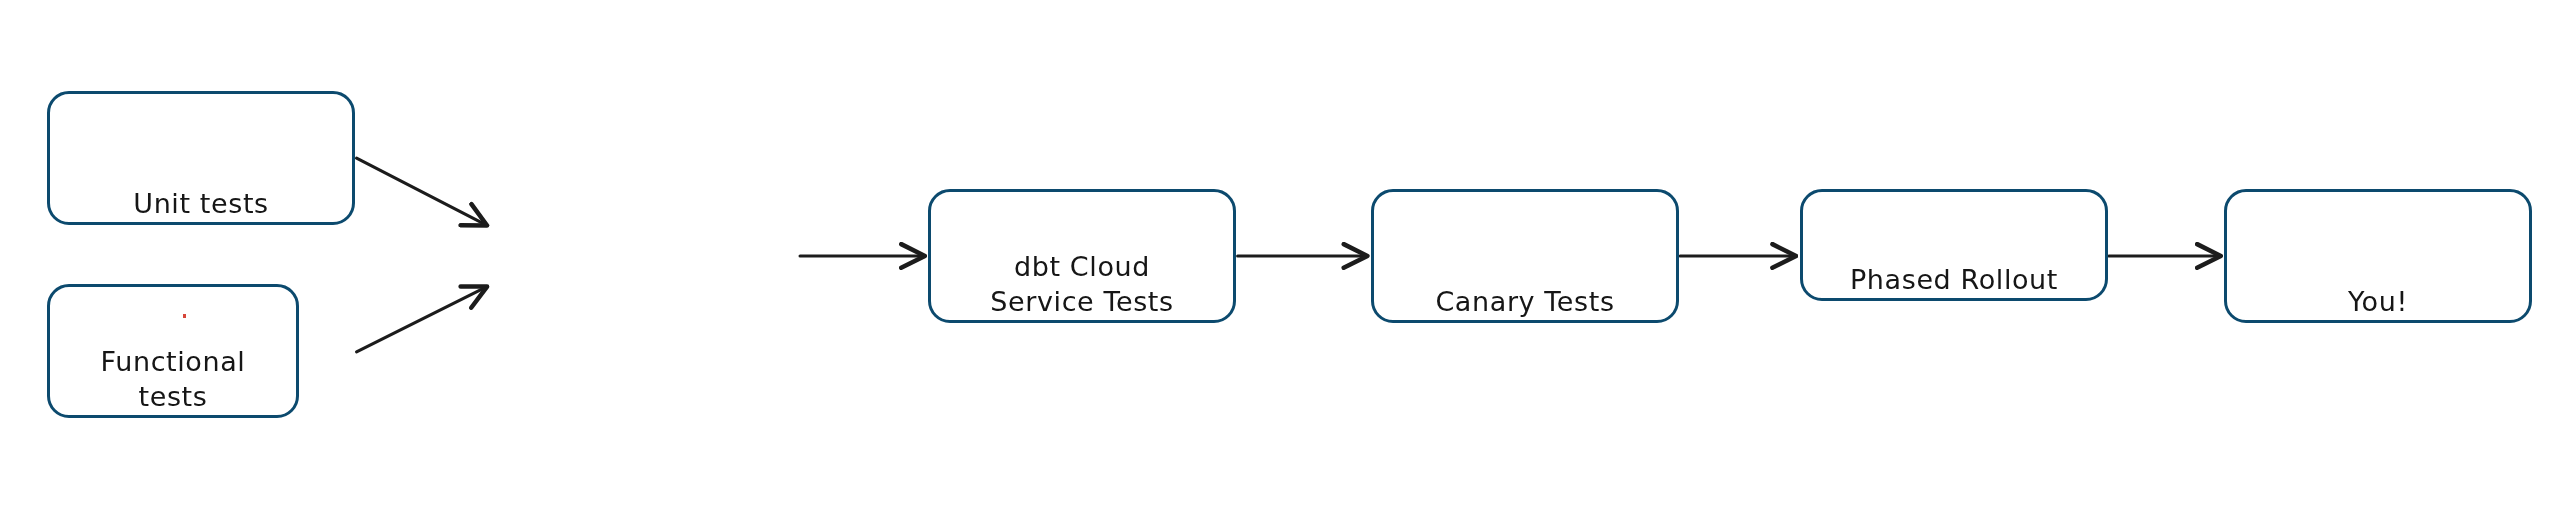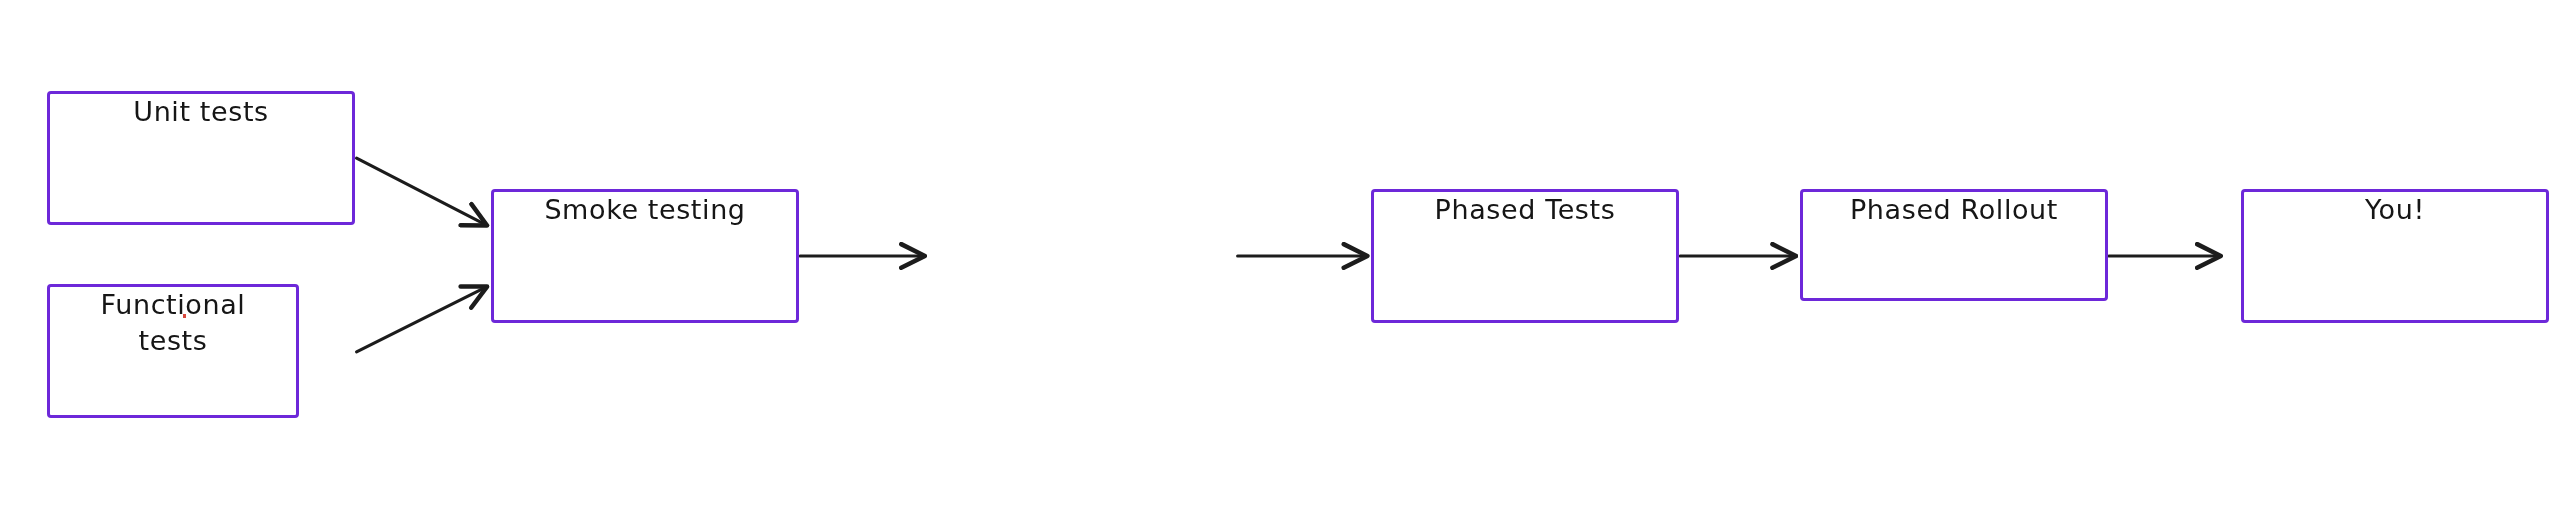--- a/index.html
+++ b/index.html
@@ -21,24 +21,24 @@
     position: absolute;
     left: 0;
     top: 0;
     width: 2576px;
     height: 510px;
   }
   .node {
     position: absolute;
     box-sizing: border-box;
     background: #ffffff;
-    border: 3px solid #6d28d9;
-    border-radius: 4px;
+    border: 3px solid #0c4a6e;
+    border-radius: 22px;
     display: flex;
-    align-items: flex-start;
+    align-items: flex-end;
     justify-content: center;
     text-align: center;
     z-index: 2;
   }
   .node-label {
     font-family: "DejaVu Sans", sans-serif;
     font-size: 27px;
     line-height: 1.32;
     color: #161616;
     letter-spacing: 0.6px;
@@ -79,33 +79,34 @@
   </svg>
 
   <div class="node" style="left:47px; top:91px; width:308px; height:134px;">
     <span class="node-label">Unit tests</span>
   </div>
 
   <div class="node" style="left:47px; top:284px; width:252px; height:134px;">
     <span class="node-label">Functional tests</span>
   </div>
 
-  <div class="node" style="left:491px; top:189px; width:308px; height:134px;">
-    <span class="node-label">Smoke testing</span>
+
+  <div class="node" style="left:928px; top:189px; width:308px; height:134px;">
+    <span class="node-label">dbt Cloud
+Service Tests</span>
   </div>
 
-
   <div class="node" style="left:1371px; top:189px; width:308px; height:134px;">
-    <span class="node-label">Phased Tests</span>
+    <span class="node-label">Canary Tests</span>
   </div>
 
   <div class="node" style="left:1800px; top:189px; width:308px; height:112px;">
     <span class="node-label">Phased Rollout</span>
   </div>
 
-  <div class="node" style="left:2224px; top:189px; width:308px; height:134px;margin-left:17px;">
+  <div class="node" style="left:2224px; top:189px; width:308px; height:134px;">
     <span class="node-label">You!</span>
   </div>
 
   <div class="speck" style="left:183px; top:314px;"></div>
 
 </div>
 
 
 </body></html>

